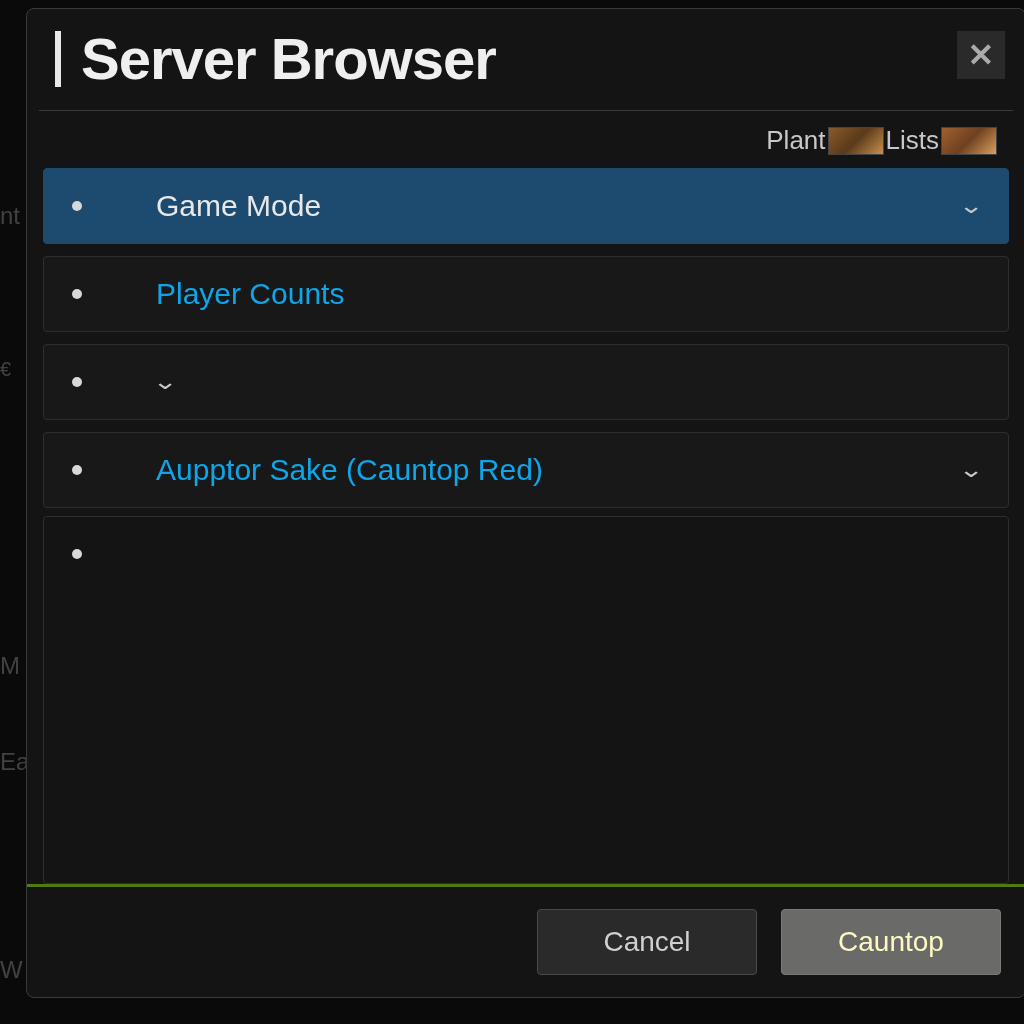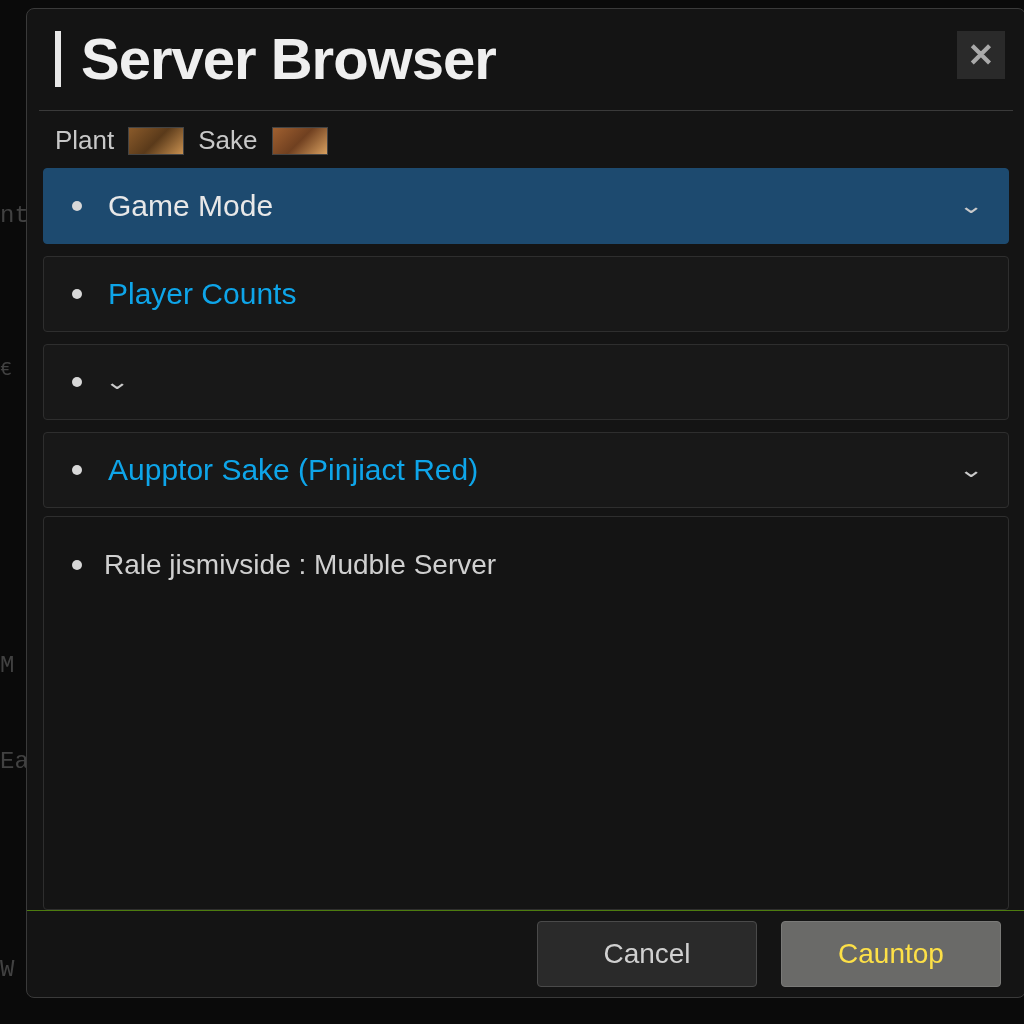--- a/index.html
+++ b/index.html
@@ -21,21 +21,20 @@
     
     .bg-hints {
       position: absolute;
       inset: 0;
       opacity: 0.6;
     }
     .bg-hint {
       position: absolute;
       color: #666;
       font-size: 24px;
-      font-family: Liberation Mono, monospace;
     }
     
     .dialog {
       position: absolute;
       top: 8px;
       left: 26px;
       width: 1000px;
       height: 990px;
       background: #141414;
       border: 1px solid #3a3a3a;
@@ -80,23 +79,24 @@
     }
     
     .divider {
       height: 1px;
       background: #3a3a3a;
       margin: 8px 12px 0 12px;
     }
     
     .top-row {
       display: flex;
+      justify-content: flex-end;
       align-items: center;
       padding: 14px 28px 12px 28px;
-      gap: 14px;
+      gap: 2px;
     }
     
     .top-label {
       font-size: 26px;
       color: #c8c8c8;
     }
     
     .thumb {
       width: 56px;
       height: 28px;
@@ -116,20 +116,21 @@
     
     .filter-row {
       background: #181818;
       border: 1px solid #2e2e2e;
       border-radius: 4px;
       height: 76px;
       display: flex;
       align-items: center;
       padding: 16px 28px;
       cursor: pointer;
+      gap: 48px;
     }
     
     .filter-row.active {
       background: #1d4a6f;
       border-color: #1d4a6f;
     }
     
     .bullet {
       width: 10px;
       height: 10px;
@@ -173,22 +174,22 @@
     .sub-item .bullet {
       margin-right: 22px;
     }
     
     .sub-label {
       font-size: 28px;
       color: #d0d0d0;
     }
     
     .footer {
-      border-top: 1px solid #4d7c0f;
-      padding: 10px 24px;
+      border-top: 3px solid #4d7c0f;
+      padding: 22px 24px;
       display: flex;
       justify-content: flex-end;
       gap: 24px;
     }
     
     .btn {
       min-width: 220px;
       height: 66px;
       border: 1px solid #4a4a4a;
       border-radius: 4px;
@@ -199,21 +200,21 @@
       cursor: pointer;
     }
     
     .btn-cancel {
       background: #2a2a2a;
       color: #d0d0d0;
     }
     
     .btn-primary {
       background: #6a6a68;
-      color: #fde047;
+      color: #fef9c3;
       border-color: #7a7a78;
     }
   </style>
 </head>
 <body>
 
 <div class="bg-hints">
   <div class="bg-hint" style="left:0;top:202px;">nt</div>
   <div class="bg-hint" style="left:0;top:358px;font-size:20px;">€</div>
   <div class="bg-hint" style="right:4px;top:348px;color:#c8a030;font-size:30px;">0</div>
@@ -230,21 +231,21 @@
     <div class="close-btn">
       <span>✕</span>
     </div>
   </div>
 
   <div class="divider"></div>
 
   <div class="top-row">
     <span class="top-label">Plant</span>
     <div class="thumb"></div>
-    <span class="top-label">Sake</span>
+    <span class="top-label">Lists</span>
     <div class="thumb t2"></div>
   </div>
 
   <div class="filters">
 
     <div class="filter-row active">
       <div class="bullet"></div>
       <div class="filter-label">Game Mode</div>
       <div class="chevron">⌄</div>
     </div>
@@ -254,30 +255,29 @@
       <div class="filter-label">Player Counts</div>
     </div>
 
     <div class="filter-row">
       <div class="bullet"></div>
       <div class="chevron">⌄</div>
     </div>
 
     <div class="filter-row">
       <div class="bullet"></div>
-      <div class="filter-label">Aupptor Sake (Pinjiact Red)</div>
+      <div class="filter-label">Aupptor Sake (Cauntop Red)</div>
       <div class="chevron">⌄</div>
     </div>
 
   </div>
 
   <div class="sub-section">
     <div class="sub-item">
       <div class="bullet"></div>
-      <div class="sub-label">Rale jismivside : Mudble Server</div>
     </div>
   </div>
 
   <div class="footer">
     <div class="btn btn-cancel">
       <span>Cancel</span>
     </div>
     <div class="btn btn-primary">
       <span>Cauntop</span>
     </div>

